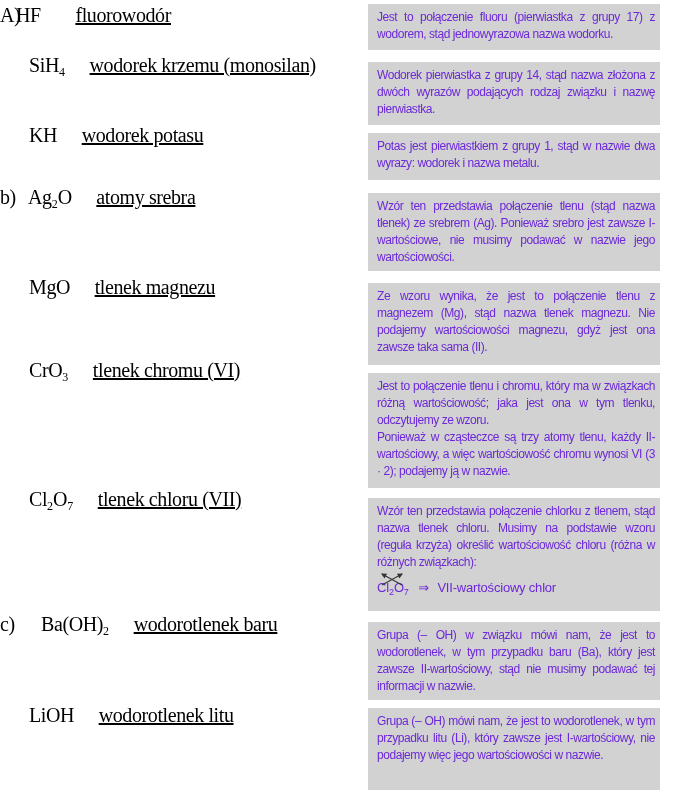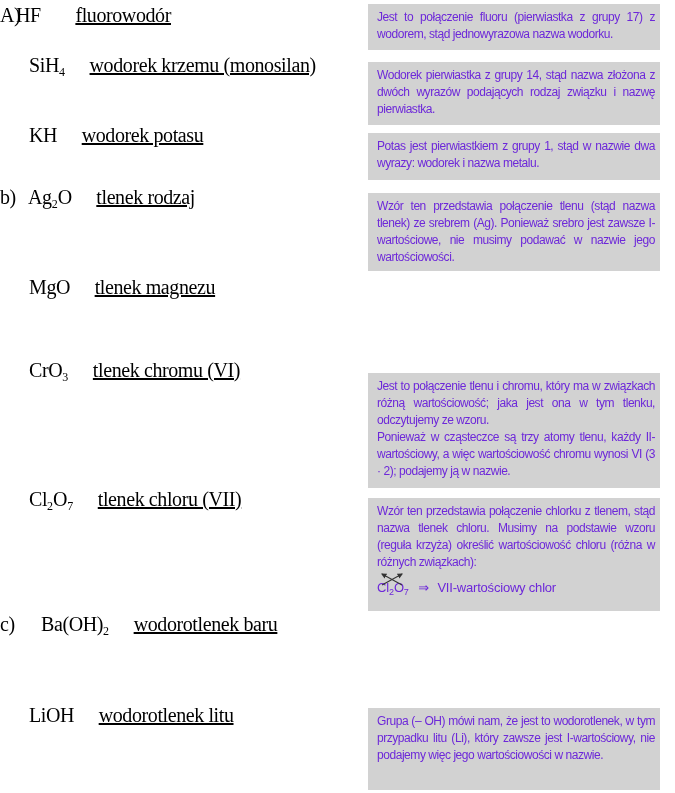--- a/index.html
+++ b/index.html
@@ -103,21 +103,21 @@
   </div>
 
   <div class="entry-row" style="top:123px">
     <span class="formula" style="margin-left:29px"><span>KH</span></span>
     <span class="ename">wodorek potasu</span>
   </div>
 
   <div class="entry-row" style="top:185px">
     <span class="marker">b)</span>
     <span class="formula" style="margin-left:28px"><span>Ag</span><sub>2</sub><span>O</span></span>
-    <span class="ename">tlenek rodzaj</span>
+    <span class="ename">atomy srebra</span>
   </div>
 
   <div class="entry-row" style="top:275px">
     <span class="formula" style="margin-left:29px"><span>MgO</span></span>
     <span class="ename">tlenek magnezu</span>
   </div>
 
   <div class="entry-row" style="top:358px">
     <span class="formula" style="margin-left:29px"><span>CrO</span><sub>3</sub></span>
     <span class="ename">tlenek chromu (VI)</span>
@@ -148,20 +148,23 @@
   </div>
 
   <div class="note-box" style="top:133px; min-height:47px">
     <p>Potas jest pierwiastkiem z grupy 1, stąd w nazwie dwa wyrazy: wodorek i nazwa metalu.</p>
   </div>
 
   <div class="note-box" style="top:193px; min-height:77px">
     <p>Wzór ten przedstawia połączenie tlenu (stąd nazwa tlenek) ze srebrem (Ag). Ponieważ srebro jest zawsze I-wartościowe, nie musimy podawać w nazwie jego wartościowości.</p>
   </div>
 
+  <div class="note-box" style="top:283px; min-height:82px">
+    <p>Ze wzoru wynika, że jest to połączenie tlenu z magnezem (Mg), stąd nazwa tlenek magnezu. Nie podajemy wartościowości magnezu, gdyż jest ona zawsze taka sama (II).</p>
+  </div>
 
   <div class="note-box" style="top:373px; min-height:115px">
     <p>Jest to połączenie tlenu i chromu, który ma w związkach różną wartościowość; jaka jest ona w tym tlenku, odczytujemy ze wzoru.</p>
     <p>Ponieważ w cząsteczce są trzy atomy tlenu, każdy II-wartościowy, a więc wartościowość chromu wynosi VI (3 · 2); podajemy ją w nazwie.</p>
   </div>
 
   <div class="note-box" style="top:498px; min-height:113px">
     <p>Wzór ten przedstawia połączenie chlorku z tlenem, stąd nazwa tlenek chloru. Musimy na podstawie wzoru (reguła krzyża) określić wartościowość chloru (różna w różnych związkach):</p>
     <div class="formula-line">
       <span class="cross-wrap">
@@ -173,18 +176,21 @@
           </defs>
           <line x1="4" y1="14" x2="24" y2="3" stroke="#333333" stroke-width="1.1" marker-end="url(#ah)"></line>
           <line x1="24" y1="14" x2="4" y2="3" stroke="#333333" stroke-width="1.1" marker-end="url(#ah)"></line>
         </svg><span>Cl</span><sub>2</sub><span>O</span><sub>7</sub>
       </span>
       <span class="imp-arrow">⇒</span>
       <span>VII-wartościowy chlor</span>
     </div>
   </div>
 
+  <div class="note-box" style="top:622px; min-height:78px">
+    <p>Grupa (– OH) w związku mówi nam, że jest to wodorotlenek, w tym przypadku baru (Ba), który jest zawsze II-wartościowy, stąd nie musimy podawać tej informacji w nazwie.</p>
+  </div>
 
   <div class="note-box" style="top:708px; min-height:82px">
     <p>Grupa (– OH) mówi nam, że jest to wodorotlenek, w tym przypadku litu (Li), który zawsze jest I-wartościowy, nie podajemy więc jego wartościowości w nazwie.</p>
   </div>
 
 </div>
 
 </body></html>

